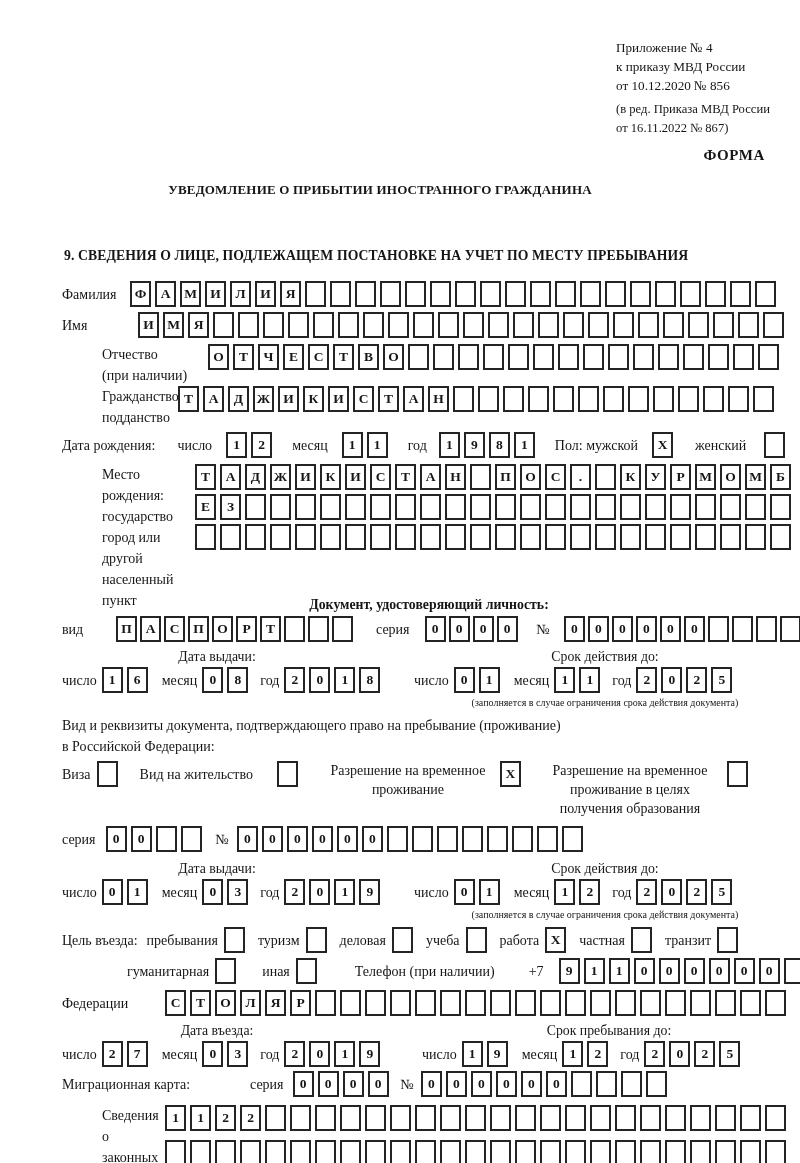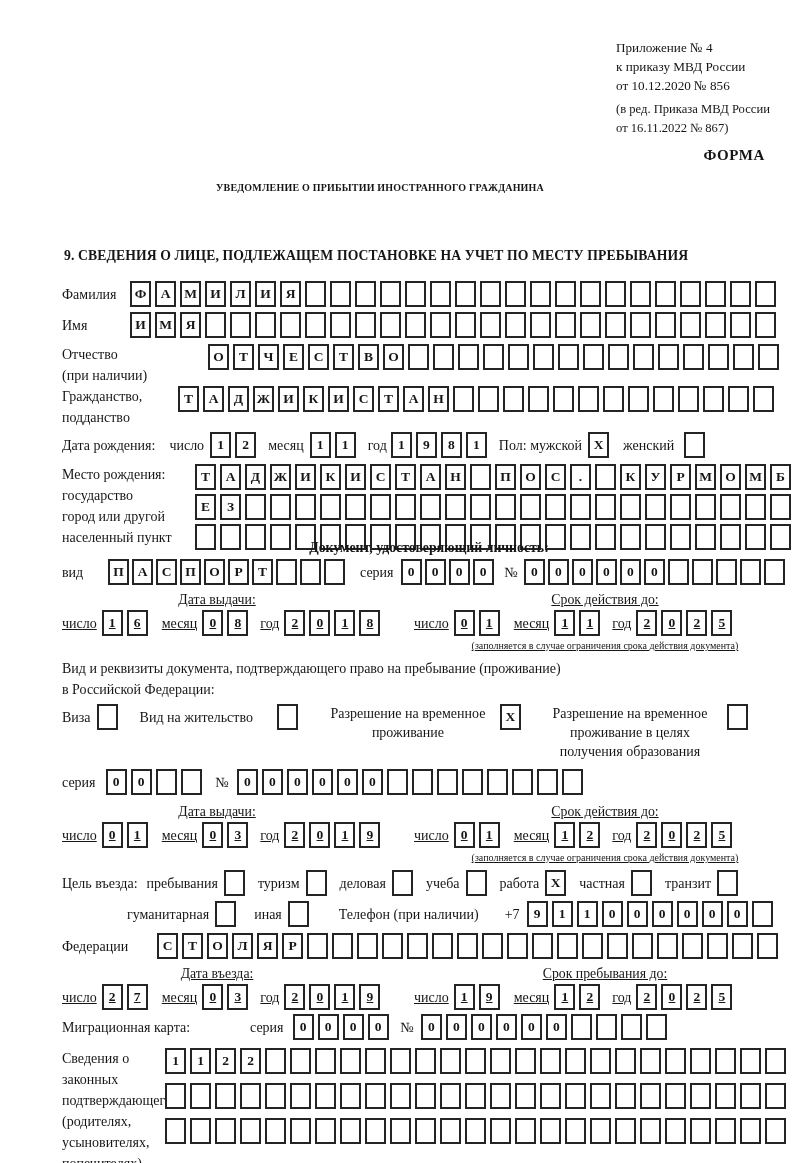--- a/index.html
+++ b/index.html
@@ -4,37 +4,37 @@
 <style>
   html,body{margin:0;padding:0;background:#ffffff;}
   .page{position:relative;width:800px;height:1163px;background:#ffffff;overflow:hidden;
         font-family:"Liberation Serif","DejaVu Serif",serif;color:#161616;}
   
   .hdr{position:absolute;left:616px;top:38px;font-size:13.2px;line-height:1.45;}
   .hdr .sub{margin-top:5px;font-size:12.6px;}
   .forma{position:absolute;right:35px;top:147px;font-weight:bold;font-size:15px;letter-spacing:.6px;}
   
   .title{position:absolute;left:0;right:40px;top:180px;text-align:center;font-weight:bold;
-         font-size:10px;line-height:1.55;letter-spacing:.2px;}
+         font-size:13px;line-height:1.55;letter-spacing:.2px;}
   .blank{display:inline-block;width:57px;border-bottom:2px solid #2a2a2a;height:12px;margin-left:14px;}
   .sec{position:absolute;left:64px;top:248px;font-weight:bold;font-size:13.7px;white-space:nowrap;letter-spacing:.1px;}
   
   .form{position:absolute;left:62px;top:281px;right:4px;}
   .row{display:flex;align-items:flex-start;}
   .cv{align-items:center;}
   .lbl{font-size:14px;line-height:21px;flex:0 0 auto;}
-  .lbl2 div{font-size:14px;line-height:21px;}
+  .lbl2 div{font-size:14px;line-height:21px;margin-left:40px;}
   .cells{display:flex;flex:0 0 auto;}
   .cell{width:17px;height:22px;border:2px solid #242424;margin-right:4px;flex:0 0 auto;background:#fff;
         display:flex;align-items:center;justify-content:center;font-size:13.5px;font-weight:600;}
   .tight .cell{margin-right:3px;}
-  .mb5{margin-bottom:5px;} .mb6{margin-bottom:6px;} .mb4{margin-bottom:4px;} .mb8{margin-bottom:8px;}
+  .mb5{margin-bottom:5px;} .mb6{margin-bottom:6px;gap:8px;} .mb4{margin-bottom:4px;} .mb8{margin-bottom:8px;}
   .stack>.cells{margin-bottom:4px;}
   .center-head{text-align:center;font-weight:bold;font-size:13.8px;margin-top:-14px;margin-bottom:3px;}
-  .dates{display:flex;margin-bottom:4px;text-decoration:underline;}
+  .dates{display:flex;margin-bottom:4px;}
   .dcol-l{width:352px;flex:0 0 auto;}
   .dcol-r{flex:1;}
   .dhead{text-align:center;font-size:13.8px;line-height:17px;margin-bottom:2px;}
   .dcol-l .dhead{width:310px;}
   .dline{display:flex;align-items:center;}
   .dline .lbl{margin-right:5px;}
   .gap10{margin-left:10px;} .gap14{margin-left:14px;} .gap8{margin-left:8px;}
   .note{font-size:10px;text-align:center;line-height:16px;margin-top:2px;}
   .opt-pair{display:flex;align-items:center;margin-left:9px;}
   .opt-pair .lbl{margin-right:6px;}

